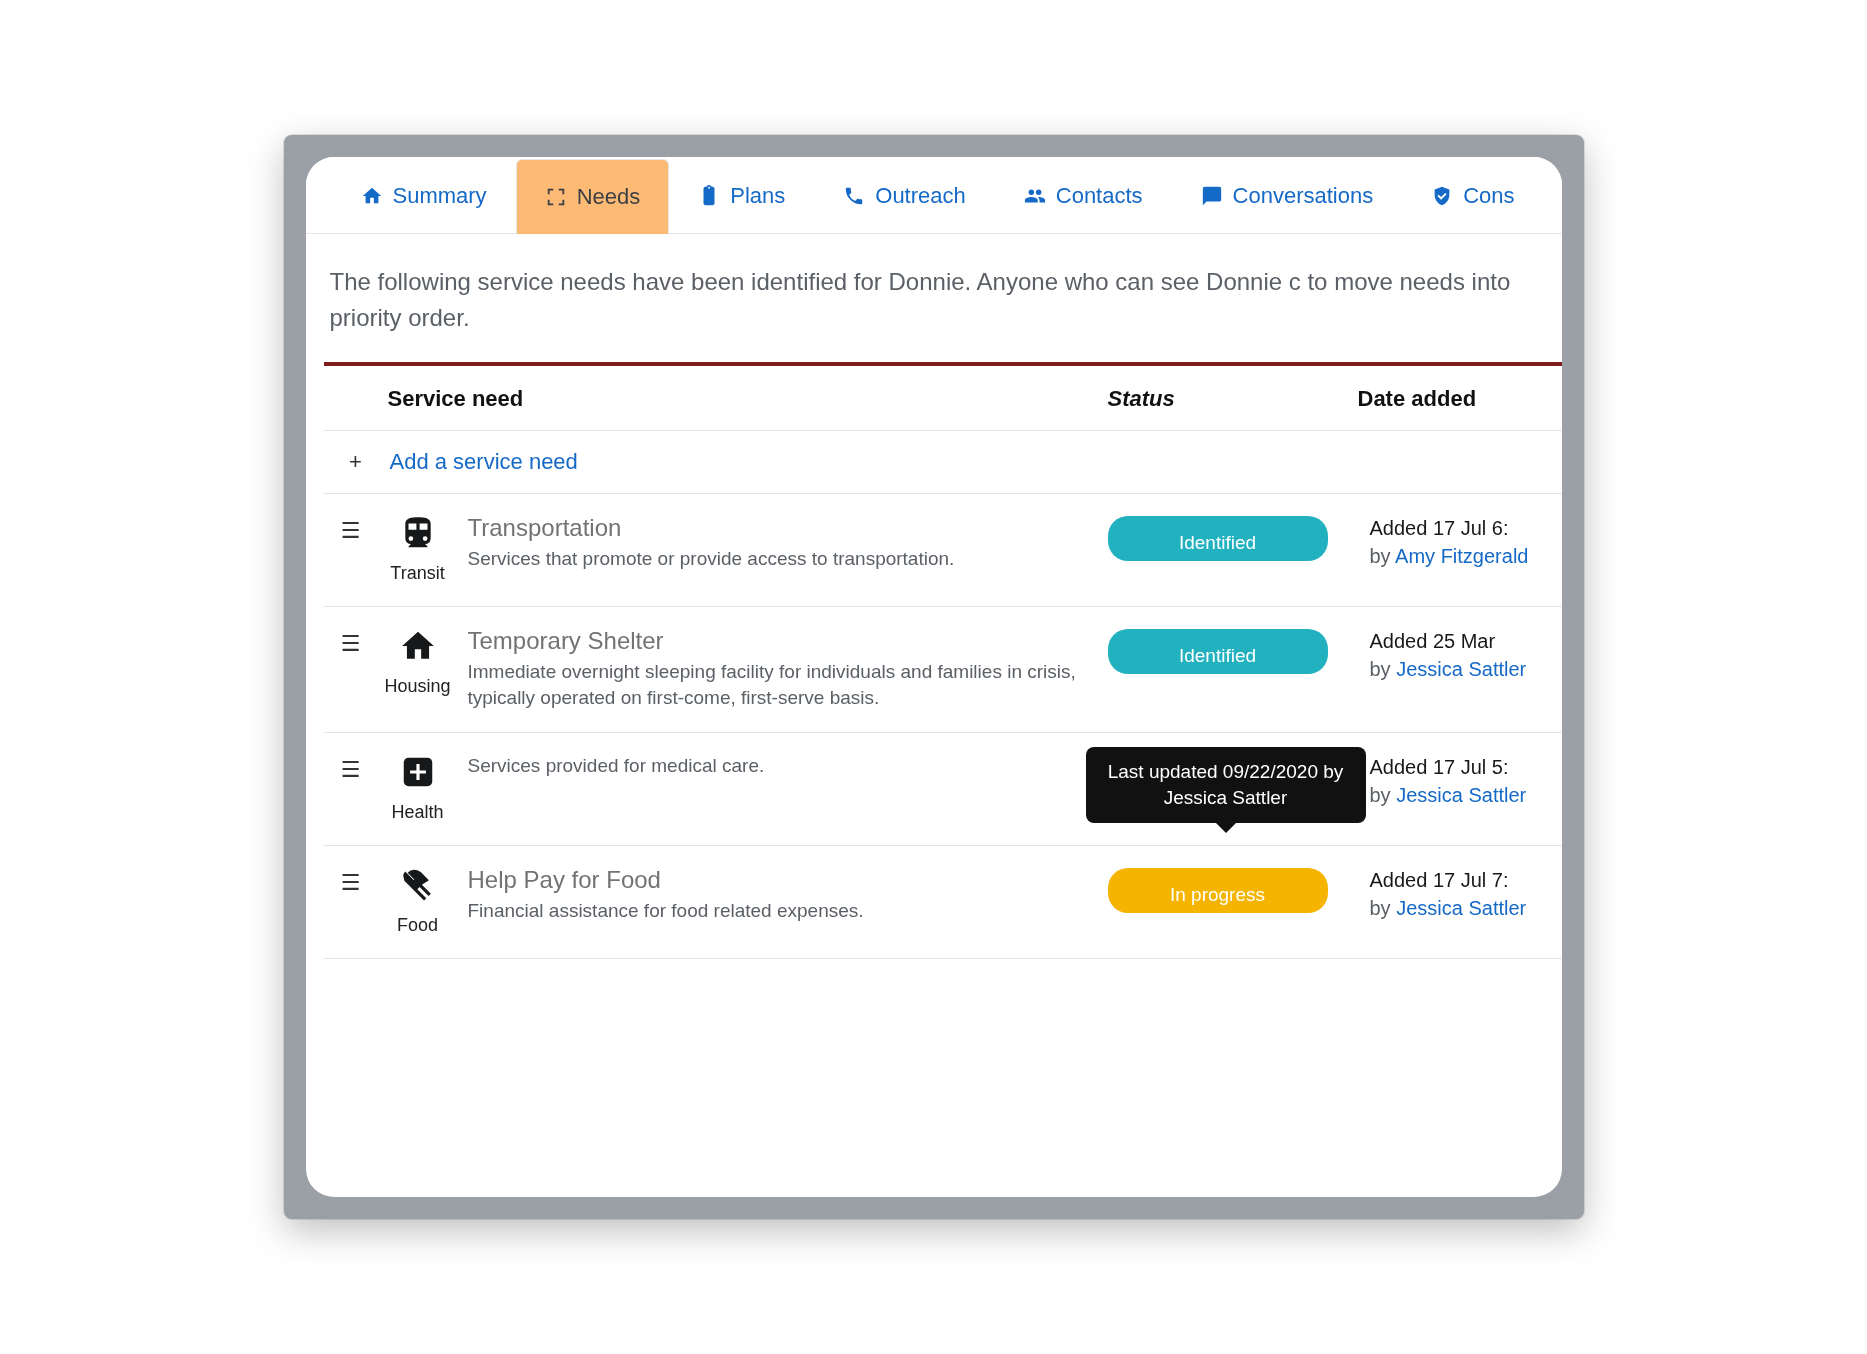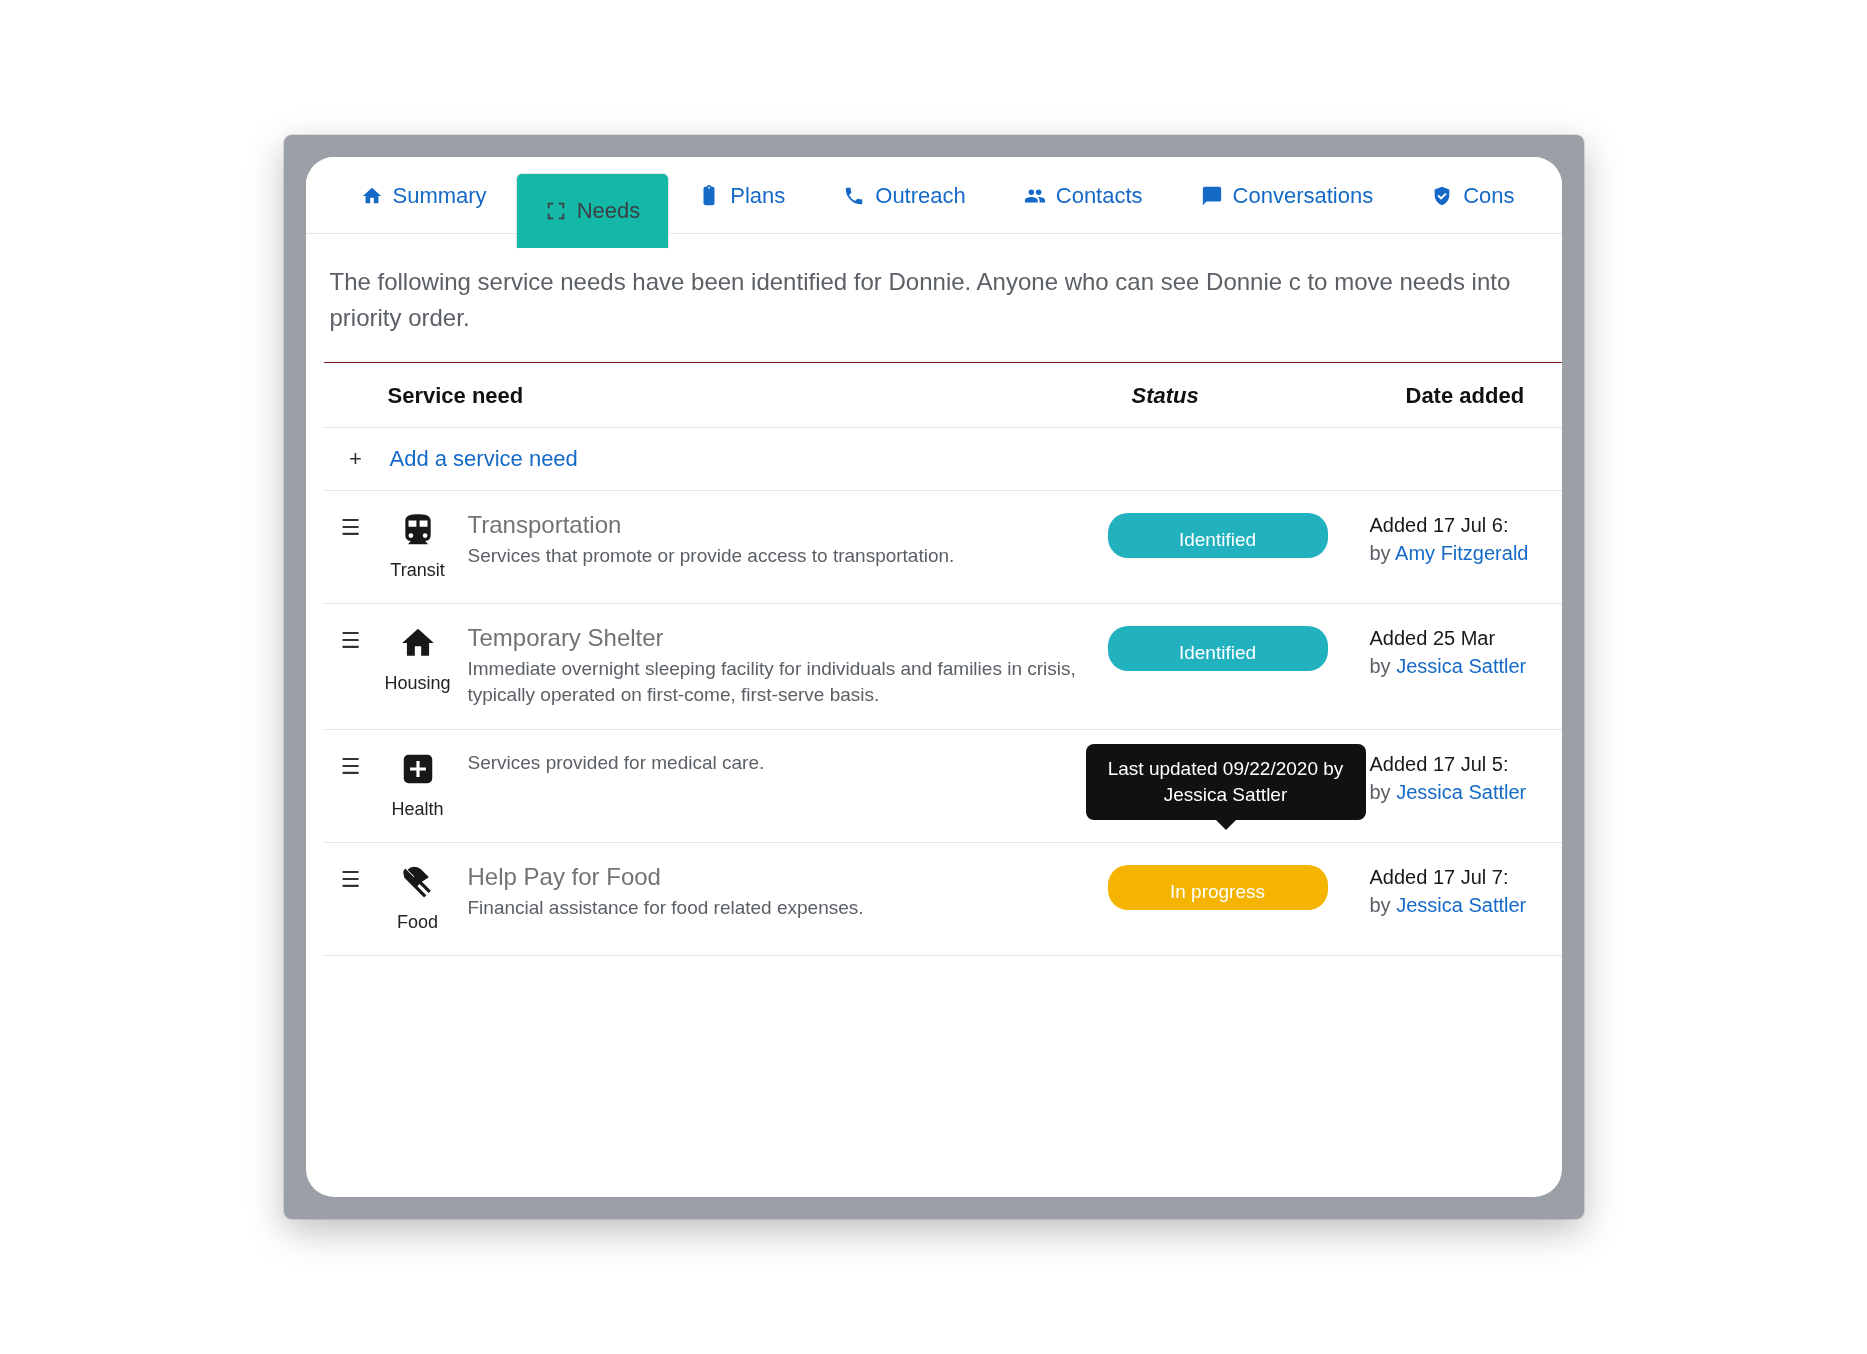--- a/index.html
+++ b/index.html
@@ -44,44 +44,43 @@
     font-size: 22px;
     font-weight: 500;
     cursor: pointer;
     border: 1px solid transparent;
     border-bottom: none;
     white-space: nowrap;
   }
   .tab.active {
     border: 1px solid #e3e5e8;
     border-bottom: 1px solid #fff;
-    background: #14b8a6;
+    background: #fdba74;
     position: relative;
-    top: 16px;
+    top: 2px;
     border-radius: 6px 6px 0 0;
     color: #3c3f44;
   }
   .tab svg, .tab .icon-glyph { width: 22px; height: 22px; flex-shrink: 0; fill: currentColor; }
   .tab.active svg, .tab.active .icon-glyph { color: #3c3f44; }
   .tab:not(.active) svg, .tab:not(.active) .icon-glyph { color: #1569c7; }
   .content {
     padding: 30px 0 0 18px;
   }
   .intro {
     color: #5b6066;
     font-size: 24px;
     line-height: 1.5;
     padding: 0 20px 26px 6px;
-    border-bottom: 1px solid #7f1d1d;
+    border-bottom: 4px solid #7f1d1d;
   }
   .table-head {
     display: flex;
     padding: 20px 10px 18px 10px;
     border-bottom: 1px solid #e3e5e8;
-    gap: 24px;
   }
   .th { font-weight: 700; font-size: 22px; color: #111; }
   .th-service { margin-left: 54px; flex: 0 0 720px; }
   .th-status { flex: 0 0 250px; font-style: italic; }
   .th-date { flex: 1; }
   .add-row {
     display: flex;
     align-items: center;
     gap: 22px;
     padding: 18px 20px;

